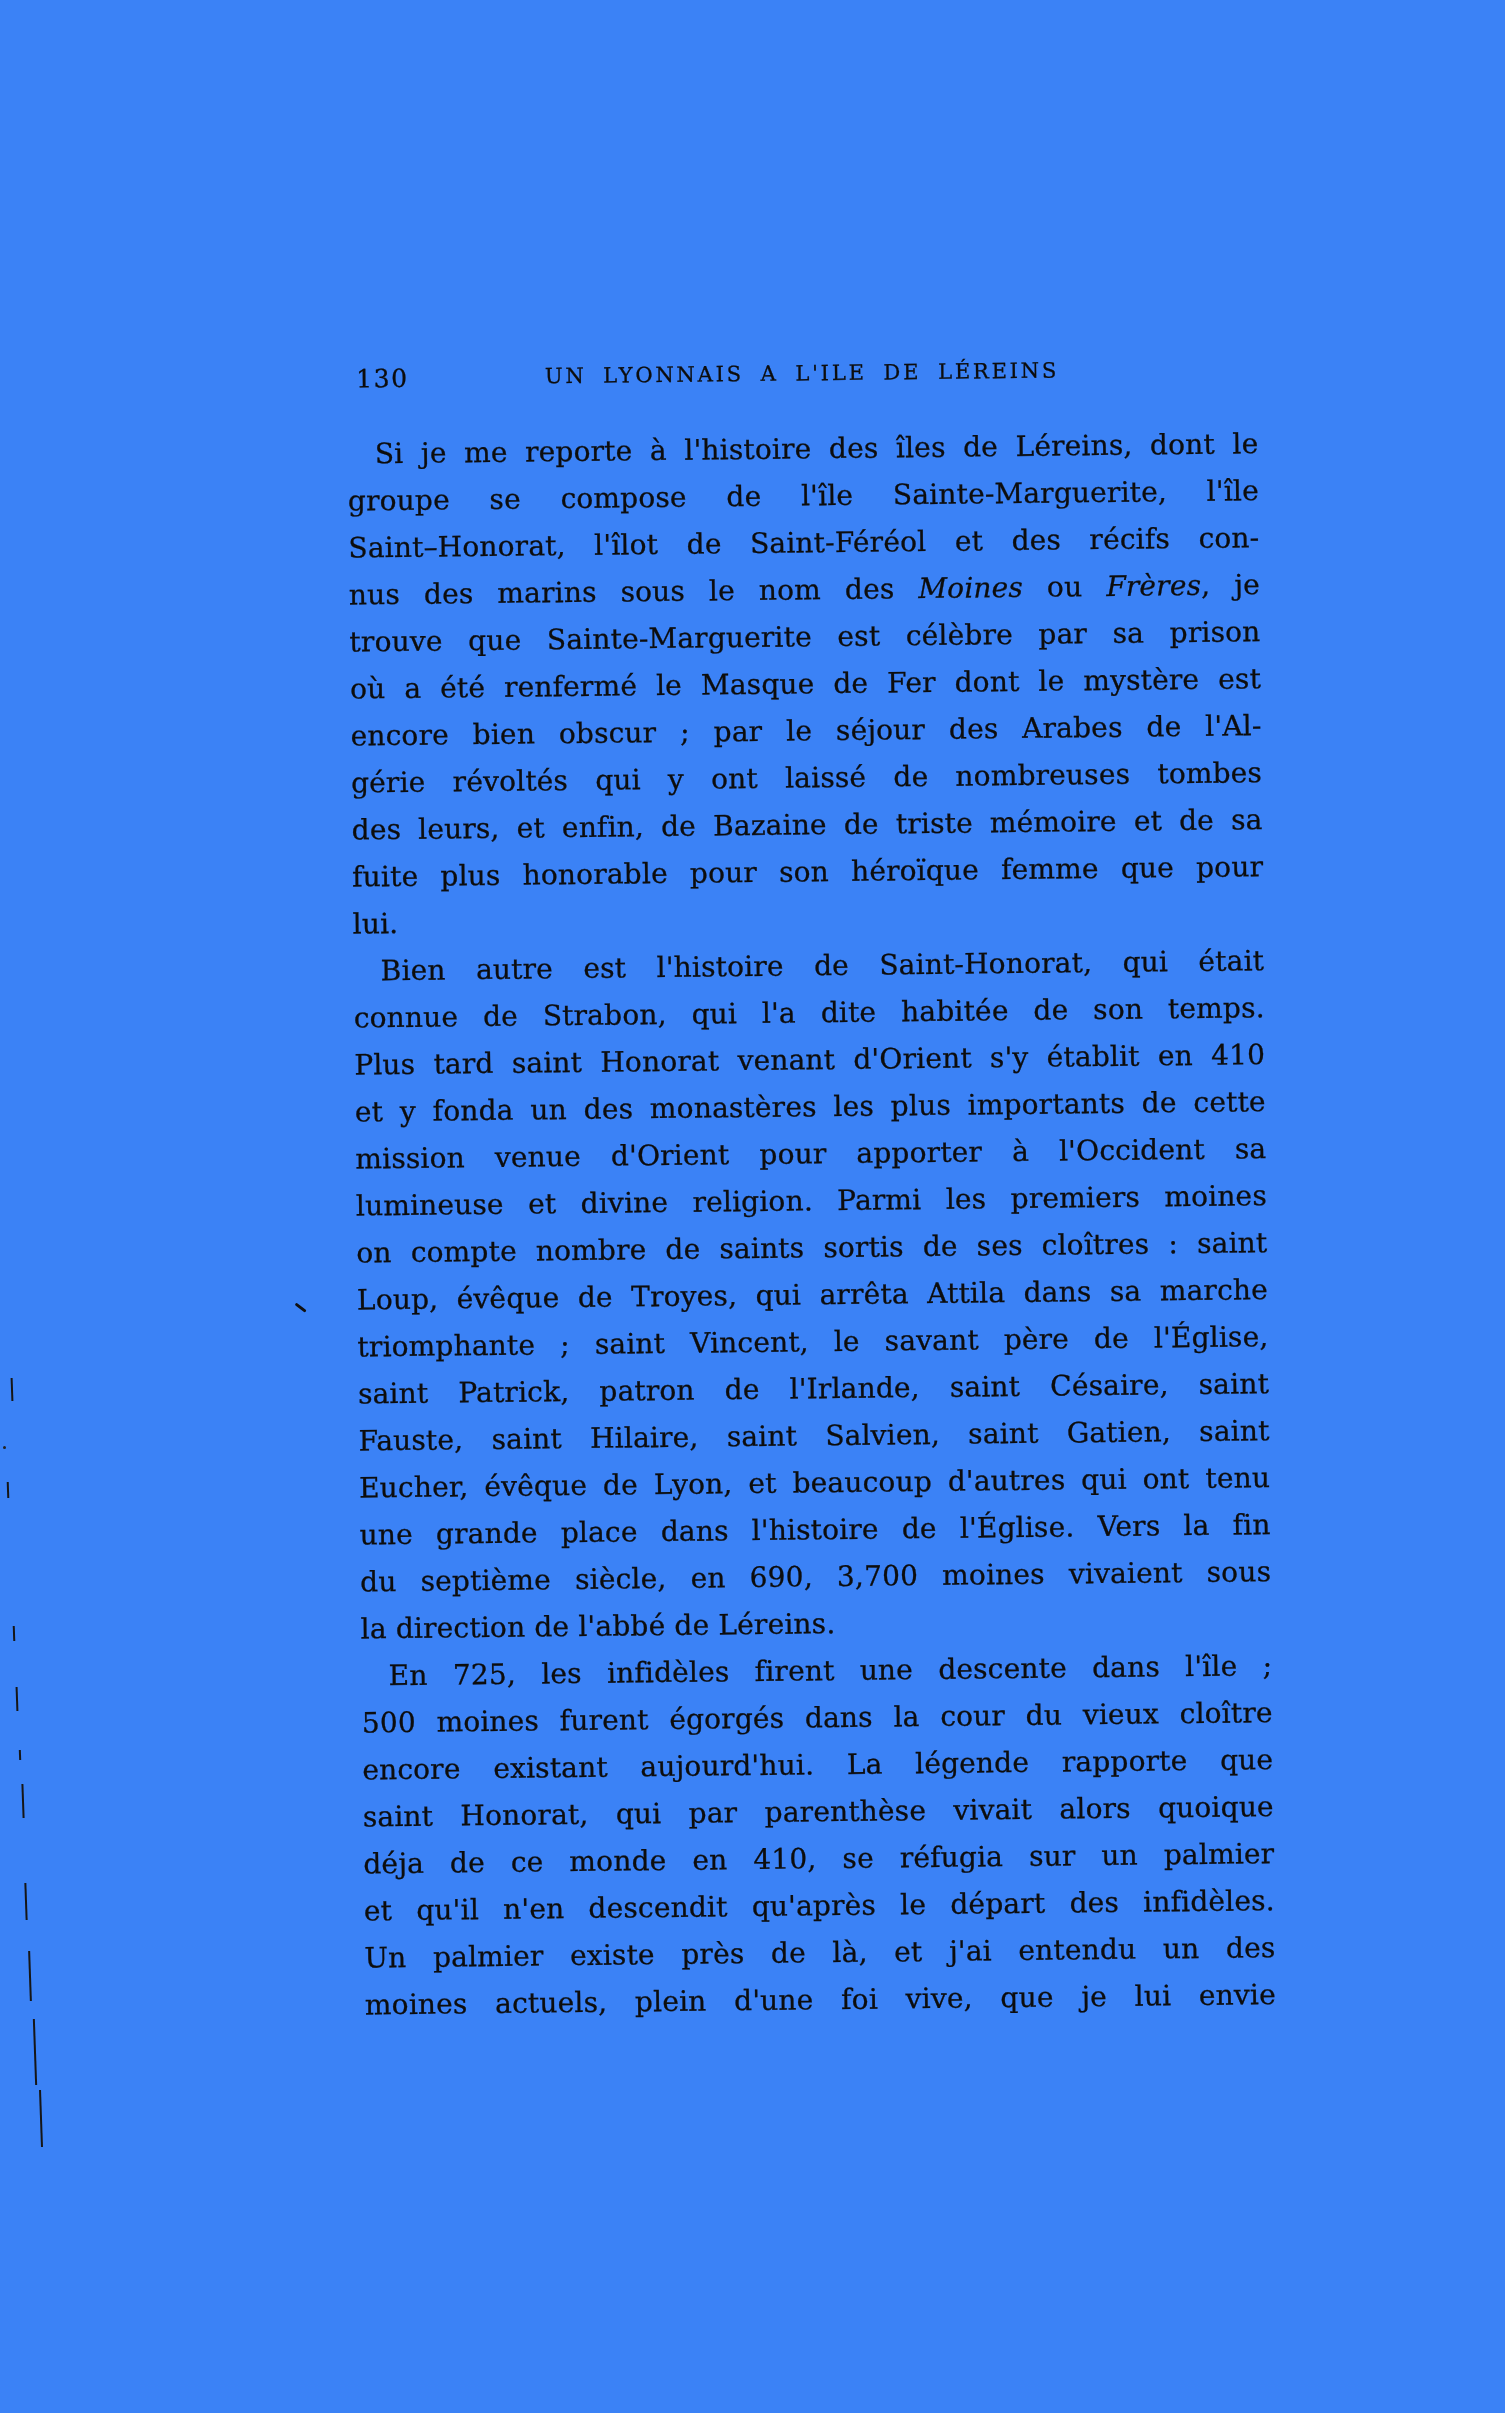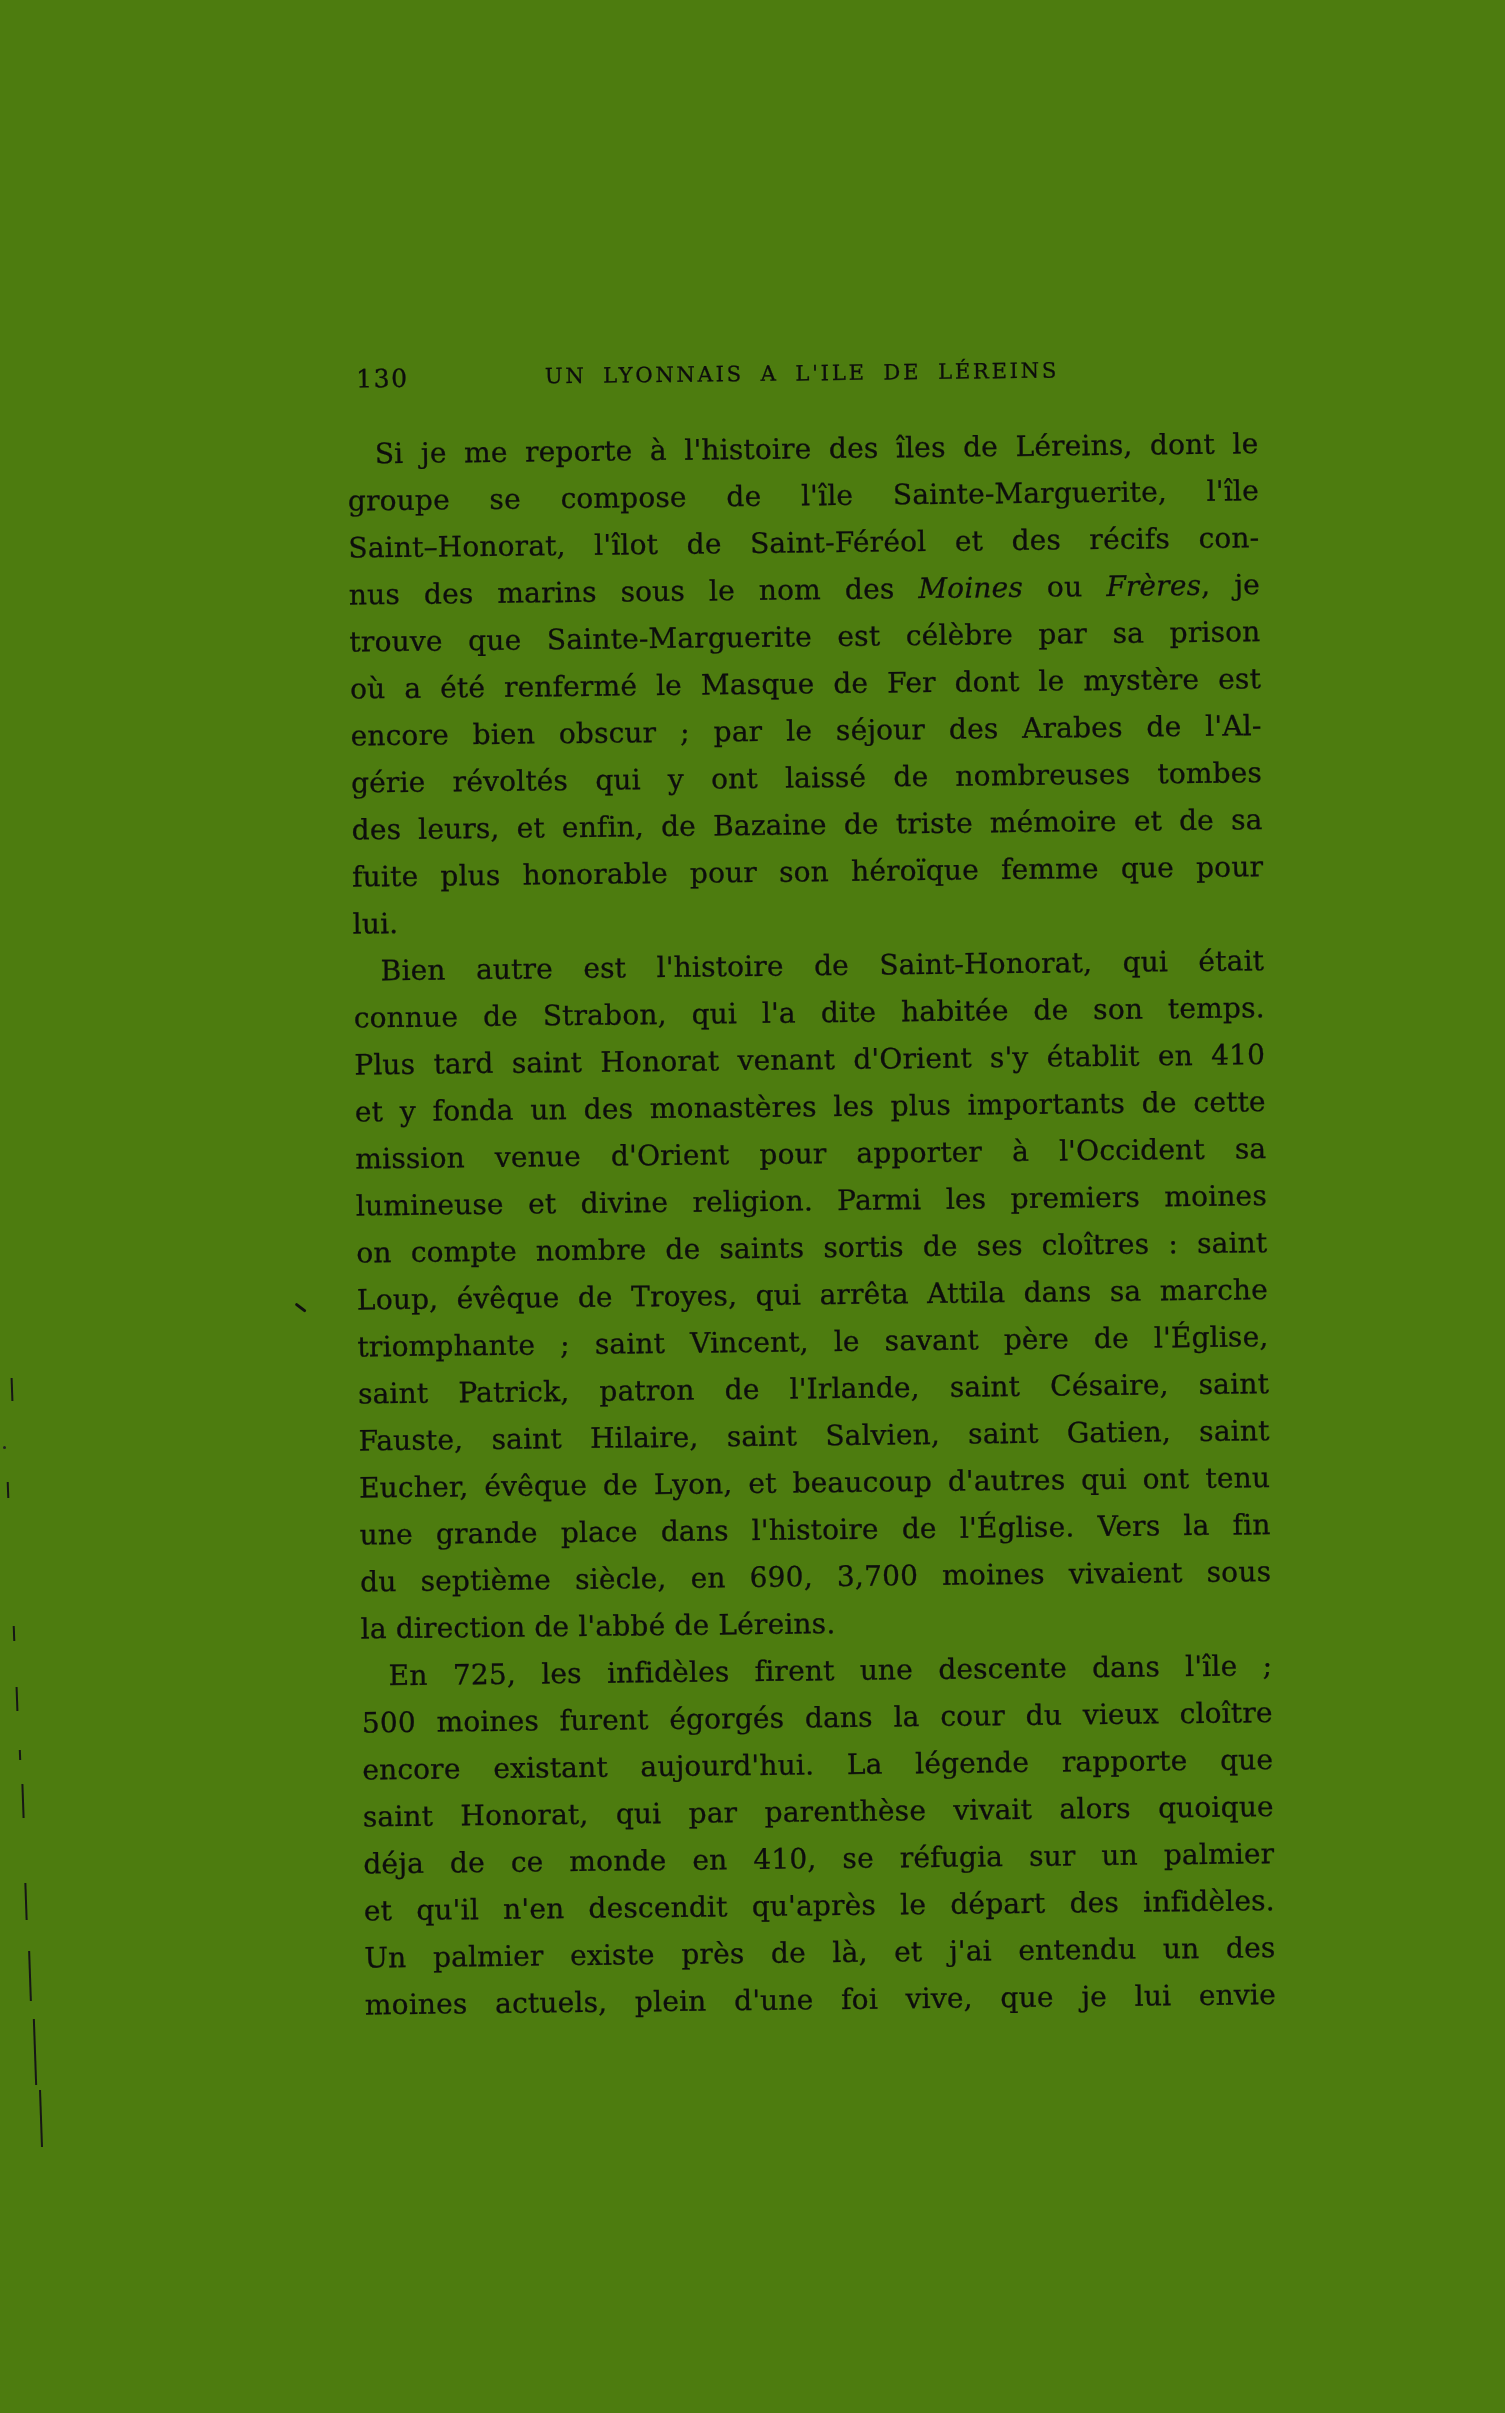--- a/index.html
+++ b/index.html
@@ -4,21 +4,21 @@
 <style>
   html, body {
     margin: 0;
     padding: 0;
     background: #e8e8e8;
   }
   .page {
     position: relative;
     width: 1505px;
     height: 2413px;
-    background: #4d7c0f;
+    background: #3b82f6;
     overflow: hidden;
     font-family: "DejaVu Serif", "Liberation Serif", serif;
     color: #0d0d0d;
   }
   .rot {
     position: absolute;
     inset: 0;
     transform: rotate(-0.65deg);
     transform-origin: 485px 1213px;
   }

